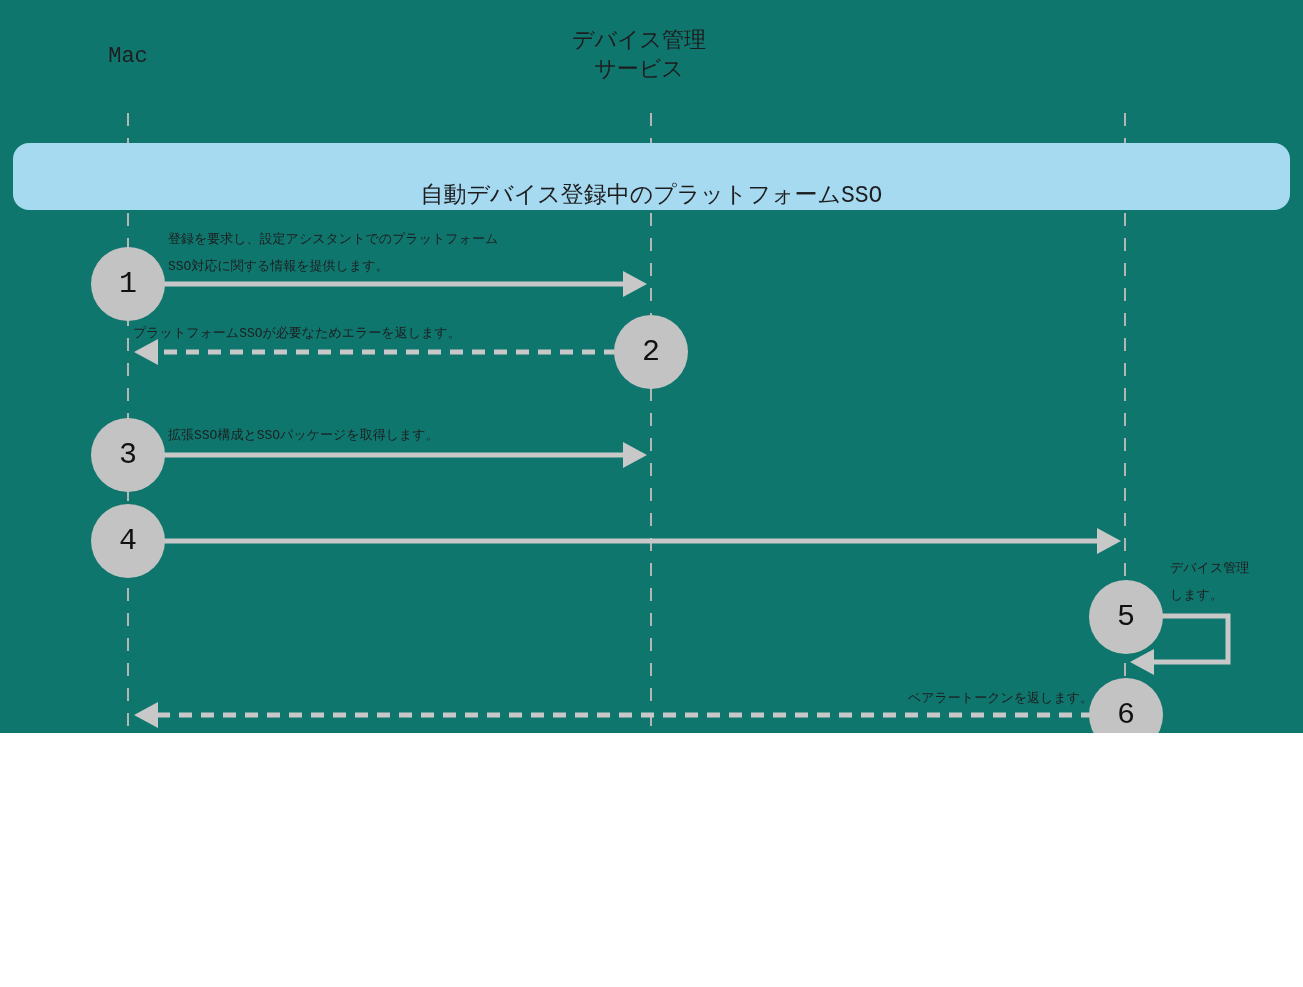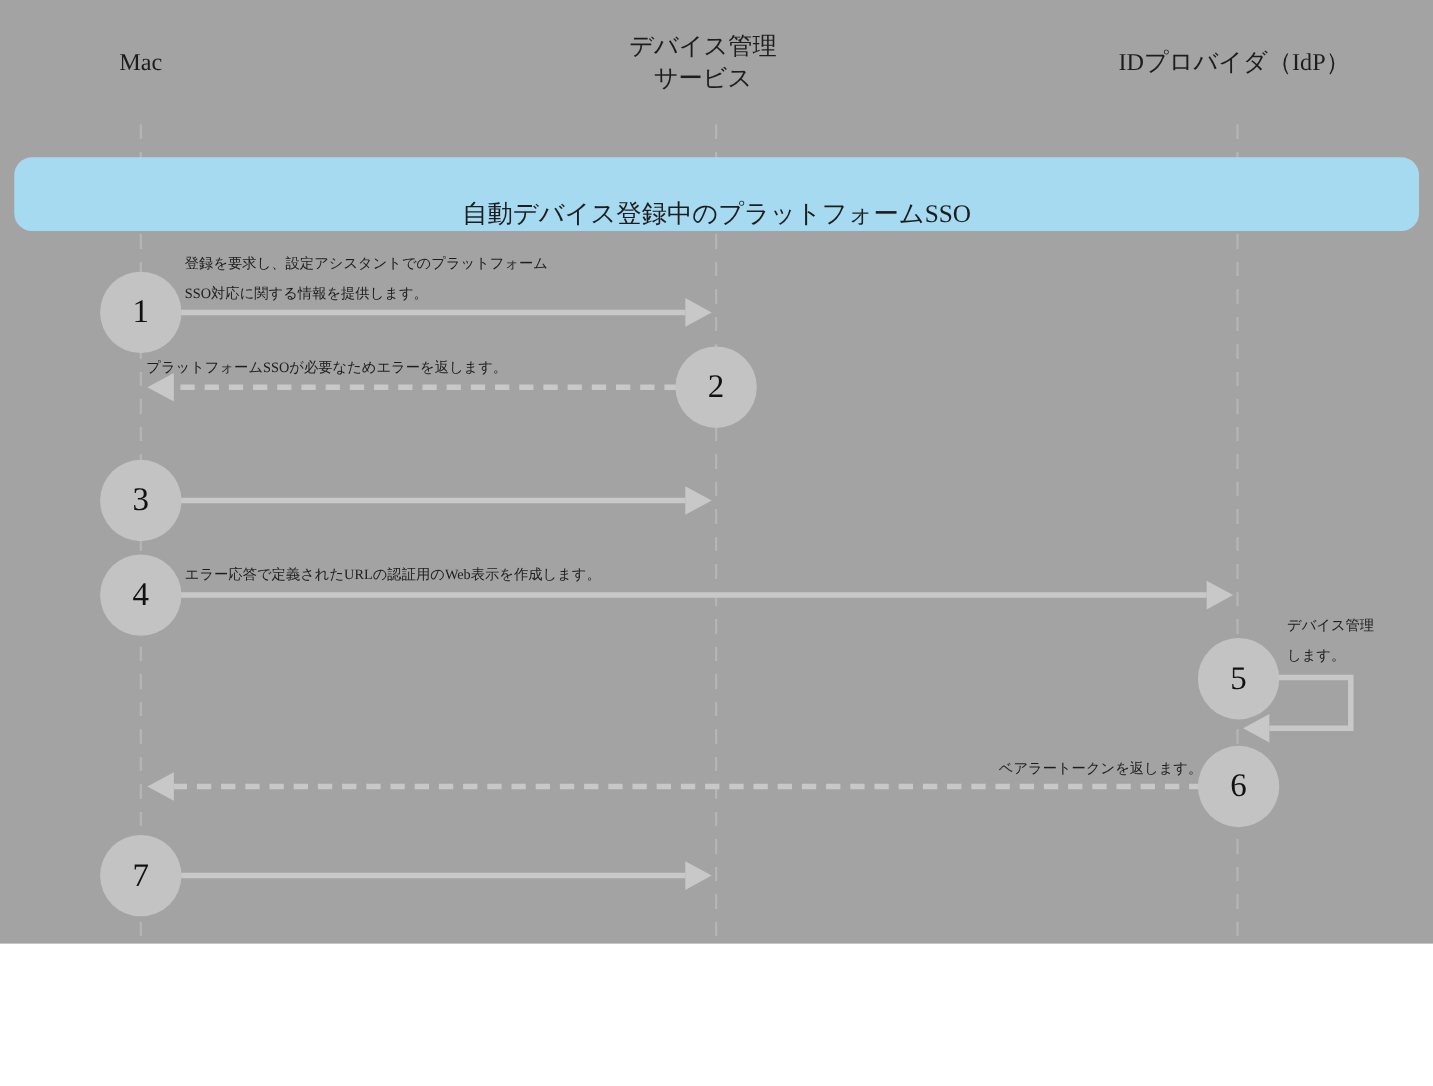--- a/index.html
+++ b/index.html
@@ -1,21 +1,21 @@
 <!DOCTYPE html>
 <html><head>
 <meta charset="utf-8">
 <style>
   html, body { margin: 0; padding: 0; background: #ffffff; }
   .stage {
     position: relative;
     width: 1303px;
-    height: 858px;
-    background: #a3a3a3;
-    font-family: Liberation Serif, serif;
+    height: 733px;
+    background: #0f766e;
+    font-family: Liberation Mono, monospace;
     color: #1d1d1f;
     overflow: hidden;
   }
   
   .lifeline {
     position: absolute;
     top: 113px;
     height: 862px;
     width: 2px;
     background: repeating-linear-gradient(to bottom, #b5b5b5 0 13px, transparent 13px 25px);
@@ -79,21 +79,20 @@
 
 <div class="stage">
 
   <div class="lifeline" style="left:127px;"></div>
   <div class="lifeline" style="left:650px;"></div>
   <div class="lifeline" style="left:1124px;"></div>
 
   <div class="actor" style="left:-32px; top:42px;">Mac</div>
   <div class="actor" style="left:479px; top:27px;">デバイス管理
 サービス</div>
-  <div class="actor" style="left:962px; top:42px;">IDプロバイダ（IdP）</div>
 
   <div class="banner">
     <span>自動デバイス登録中のプラットフォームSSO</span>
   </div>
 
   <svg class="arrows" width="1303" height="987" viewBox="0 0 1303 987">
 
     <line x1="152" y1="284" x2="623" y2="284" stroke="#c8c8c8" stroke-width="5"></line>
     <polygon points="647,284 623,271 623,297" fill="#c8c8c8"></polygon>
 
@@ -140,18 +139,18 @@
   <div class="step-circle" style="left:91px;  top:759px;">
       <span>7</span>
     </div>
   <div class="step-circle" style="left:91px;  top:861px;">
       <span>8</span>
     </div>
 
   <div class="msg" style="left:168px; top:226px;">登録を要求し、設定アシスタントでのプラットフォーム
 SSO対応に関する情報を提供します。</div>
   <div class="msg" style="left:133px; top:320px;text-align:center;">プラットフォームSSOが必要なためエラーを返します。</div>
-  <div class="msg" style="left:168px; top:508px;">エラー応答で定義されたURLの認証用のWeb表示を作成します。</div>
+  <div class="msg" style="left:168px; top:422px;">拡張SSO構成とSSOパッケージを取得します。</div>
   <div class="msg" style="left:1170px; top:555px;">デバイス管理
 します。</div>
   <div class="msg msg-right" style="right:210px; top:685px;">ベアラートークンを返します。</div>
 
 </div>
 
 </body></html>

